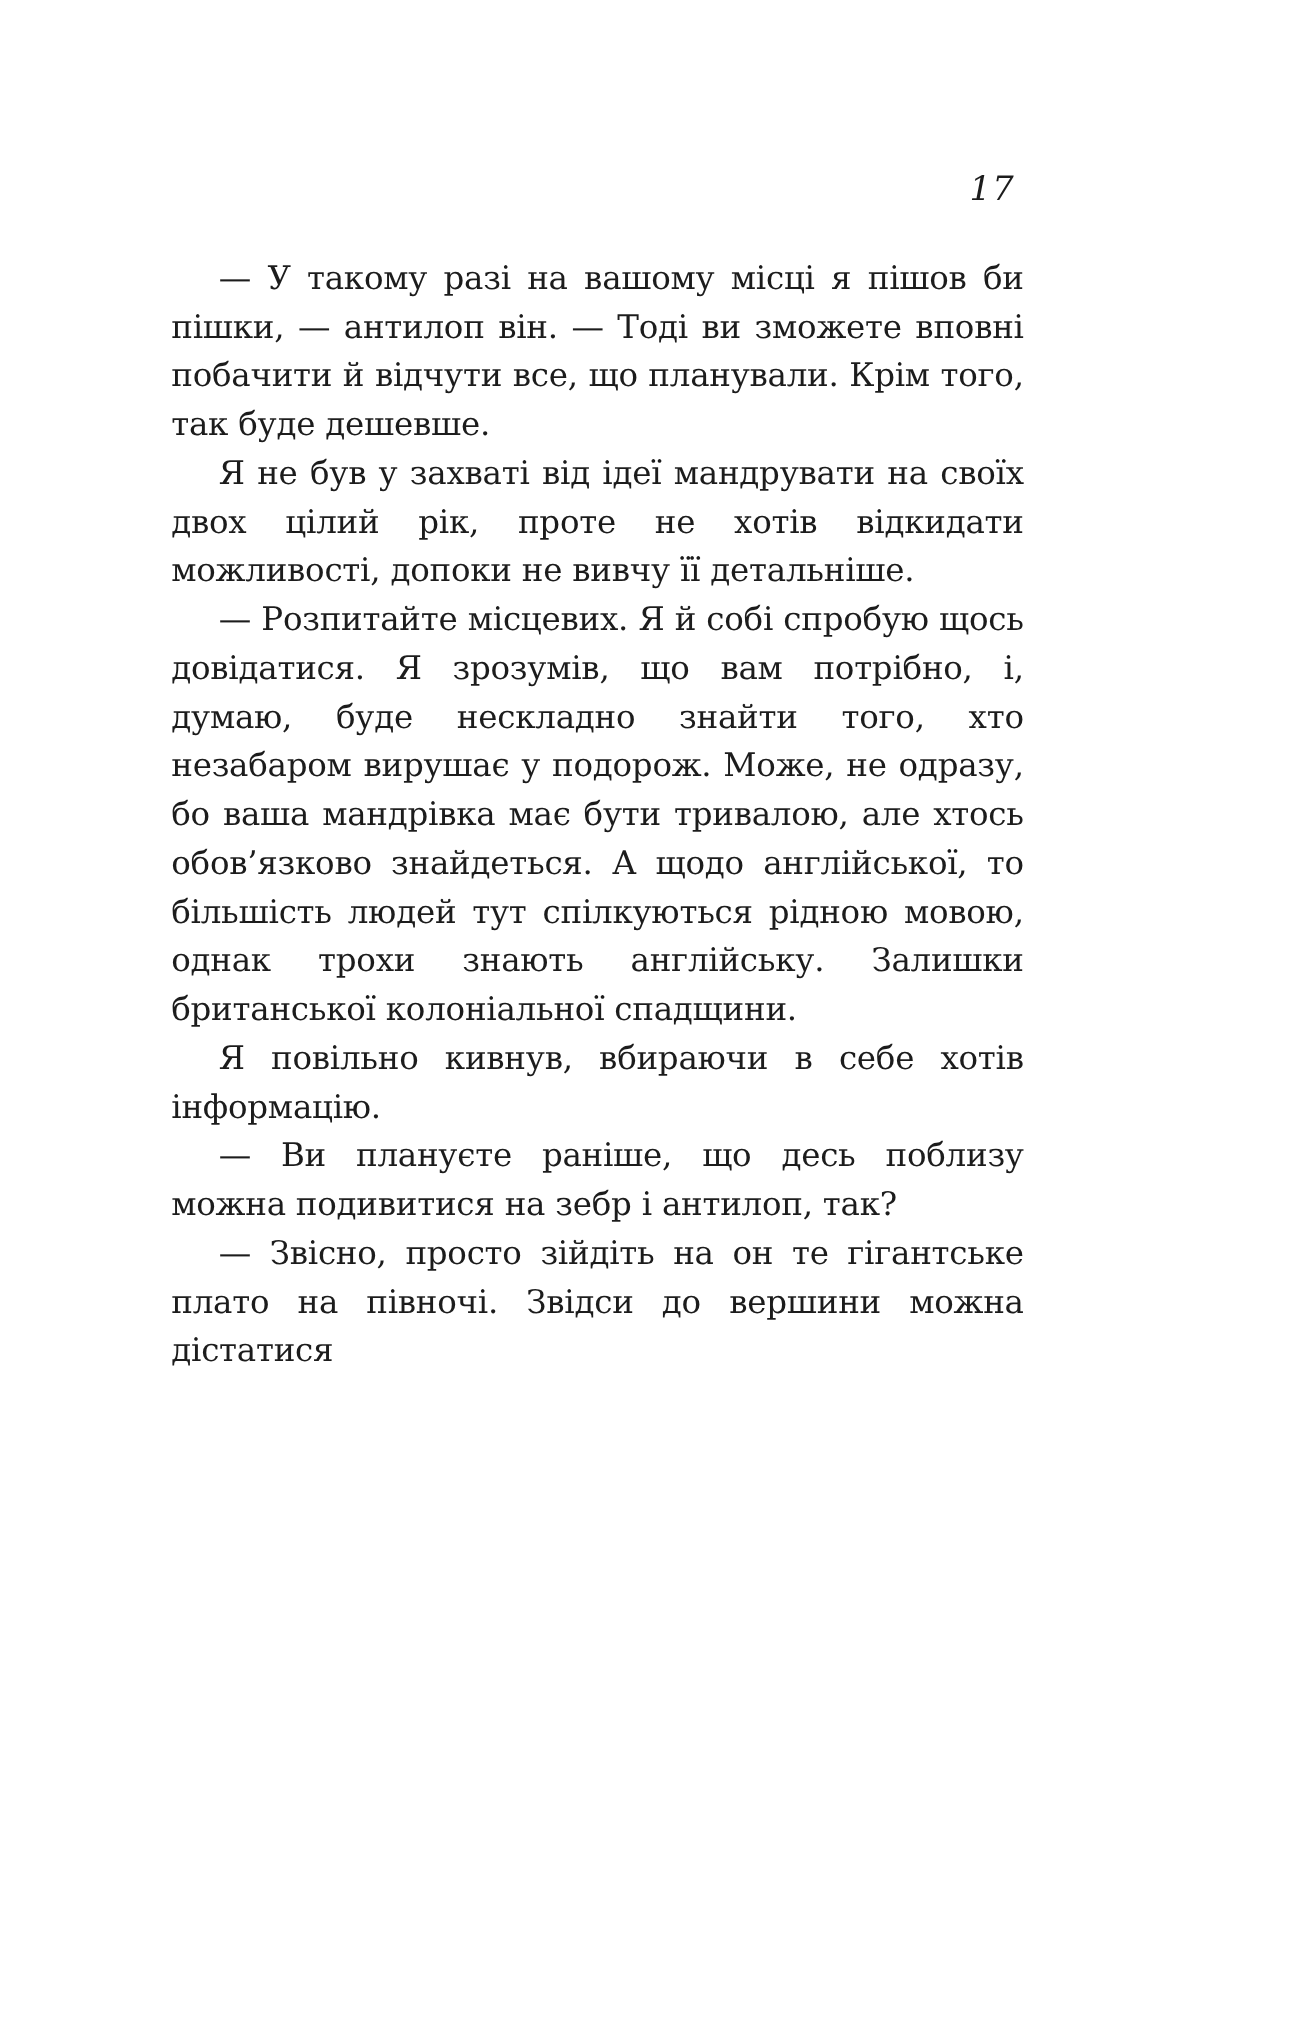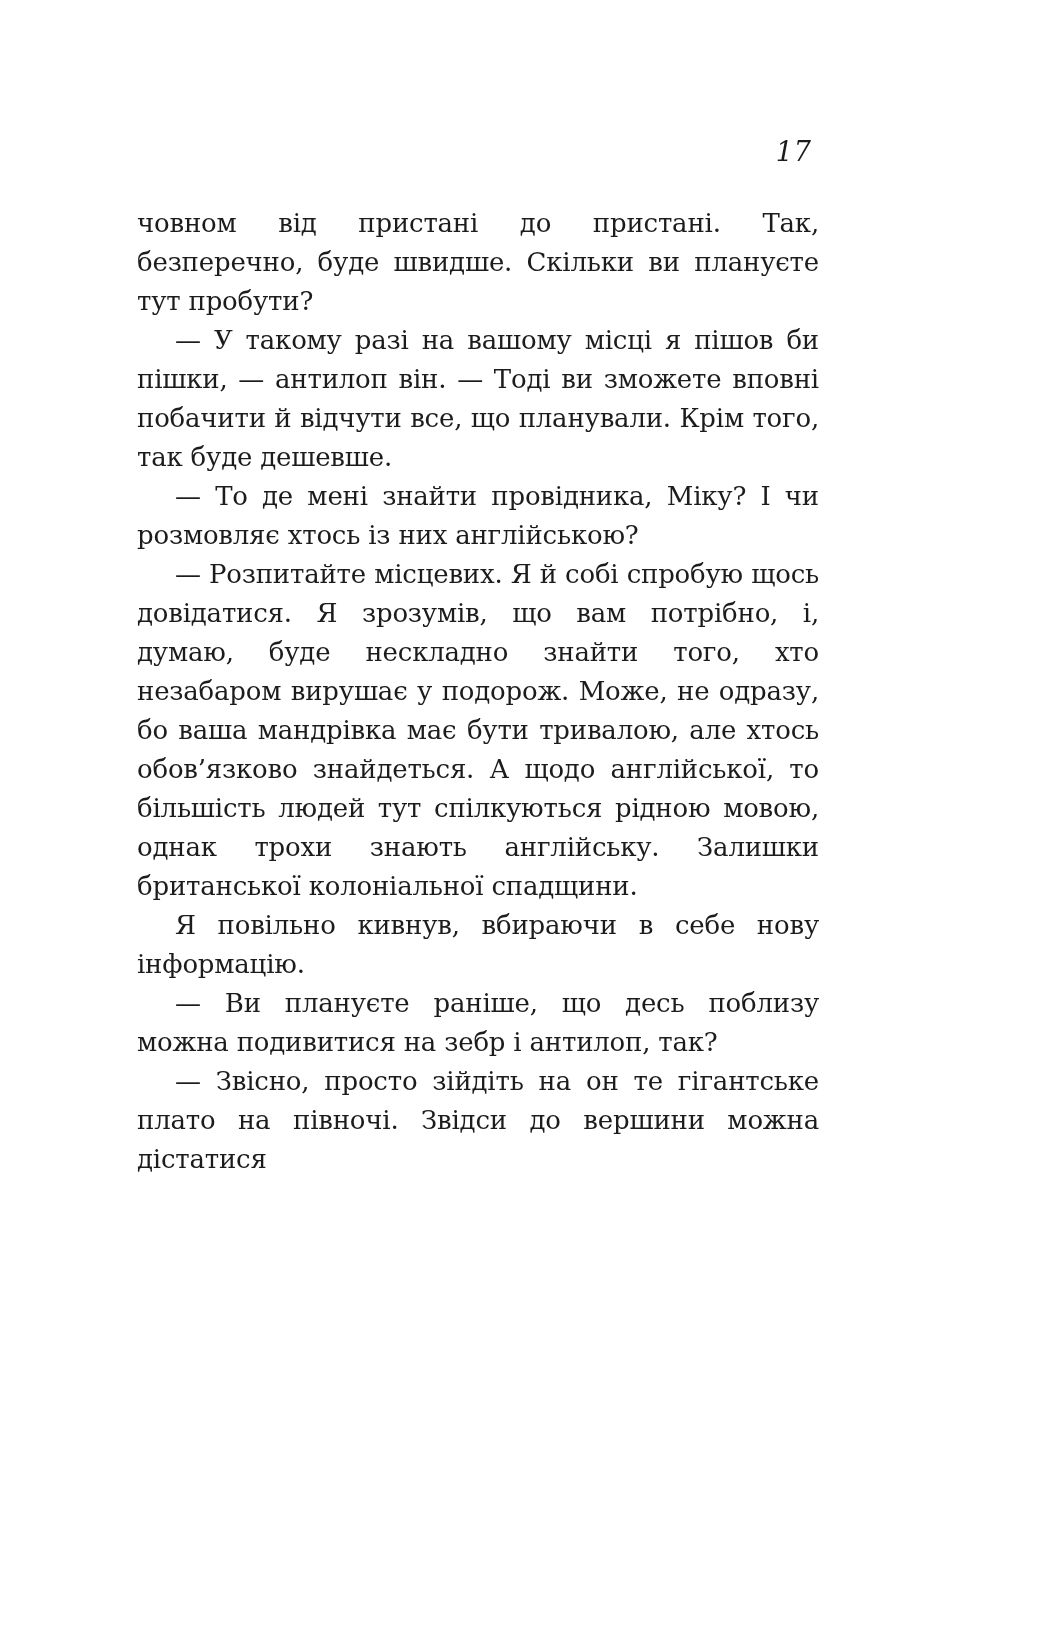--- a/index.html
+++ b/index.html
@@ -45,21 +45,20 @@
   .para.indent {
     text-indent: 38px;
   }
 </style>
 </head>
 <body>
 
 <main class="book-page">
   <div class="page-number">17</div>
   <div class="text-block">
-      <p class="para">човном від пристані до пристані. Так, безперечно, буде швидше. Скільки ви плануєте тут пробути?</p>
       <p class="para indent">— У такому разі на вашому місці я пішов би піш­ки, — антилоп він. — Тоді ви зможете вповні поба­чити й відчути все, що планували. Крім того, так буде дешевше.</p>
-      <p class="para indent">— То де мені знайти провідника, Міку? І чи роз­мовляє хтось із них англійською?</p>
+      <p class="para indent">Я не був у захваті від ідеї мандрувати на своїх двох цілий рік, проте не хотів відкидати можливості, до­поки не вивчу її детальніше.</p>
       <p class="para indent">— Розпитайте місцевих. Я й собі спробую щось довідатися. Я зрозумів, що вам потрібно, і, думаю, буде нескладно знайти того, хто незабаром виру­шає у подорож. Може, не одразу, бо ваша мандрів­ка має бути тривалою, але хтось обов’язково знай­деться. А щодо англійської, то більшість людей тут спілкуються рідною мовою, однак трохи знають англійську. Залишки британської колоніальної спадщини.</p>
-      <p class="para indent">Я повільно кивнув, вбираючи в себе нову інфор­мацію.</p>
+      <p class="para indent">Я повільно кивнув, вбираючи в себе хотів інфор­мацію.</p>
       <p class="para indent">— Ви плануєте раніше, що десь поблизу можна подивитися на зебр і антилоп, так?</p>
       <p class="para indent">— Звісно, просто зійдіть на он те гігантське пла­то на півночі. Звідси до вершини можна дістатися</p>
     </div>
 </main>
 
 </body></html>

